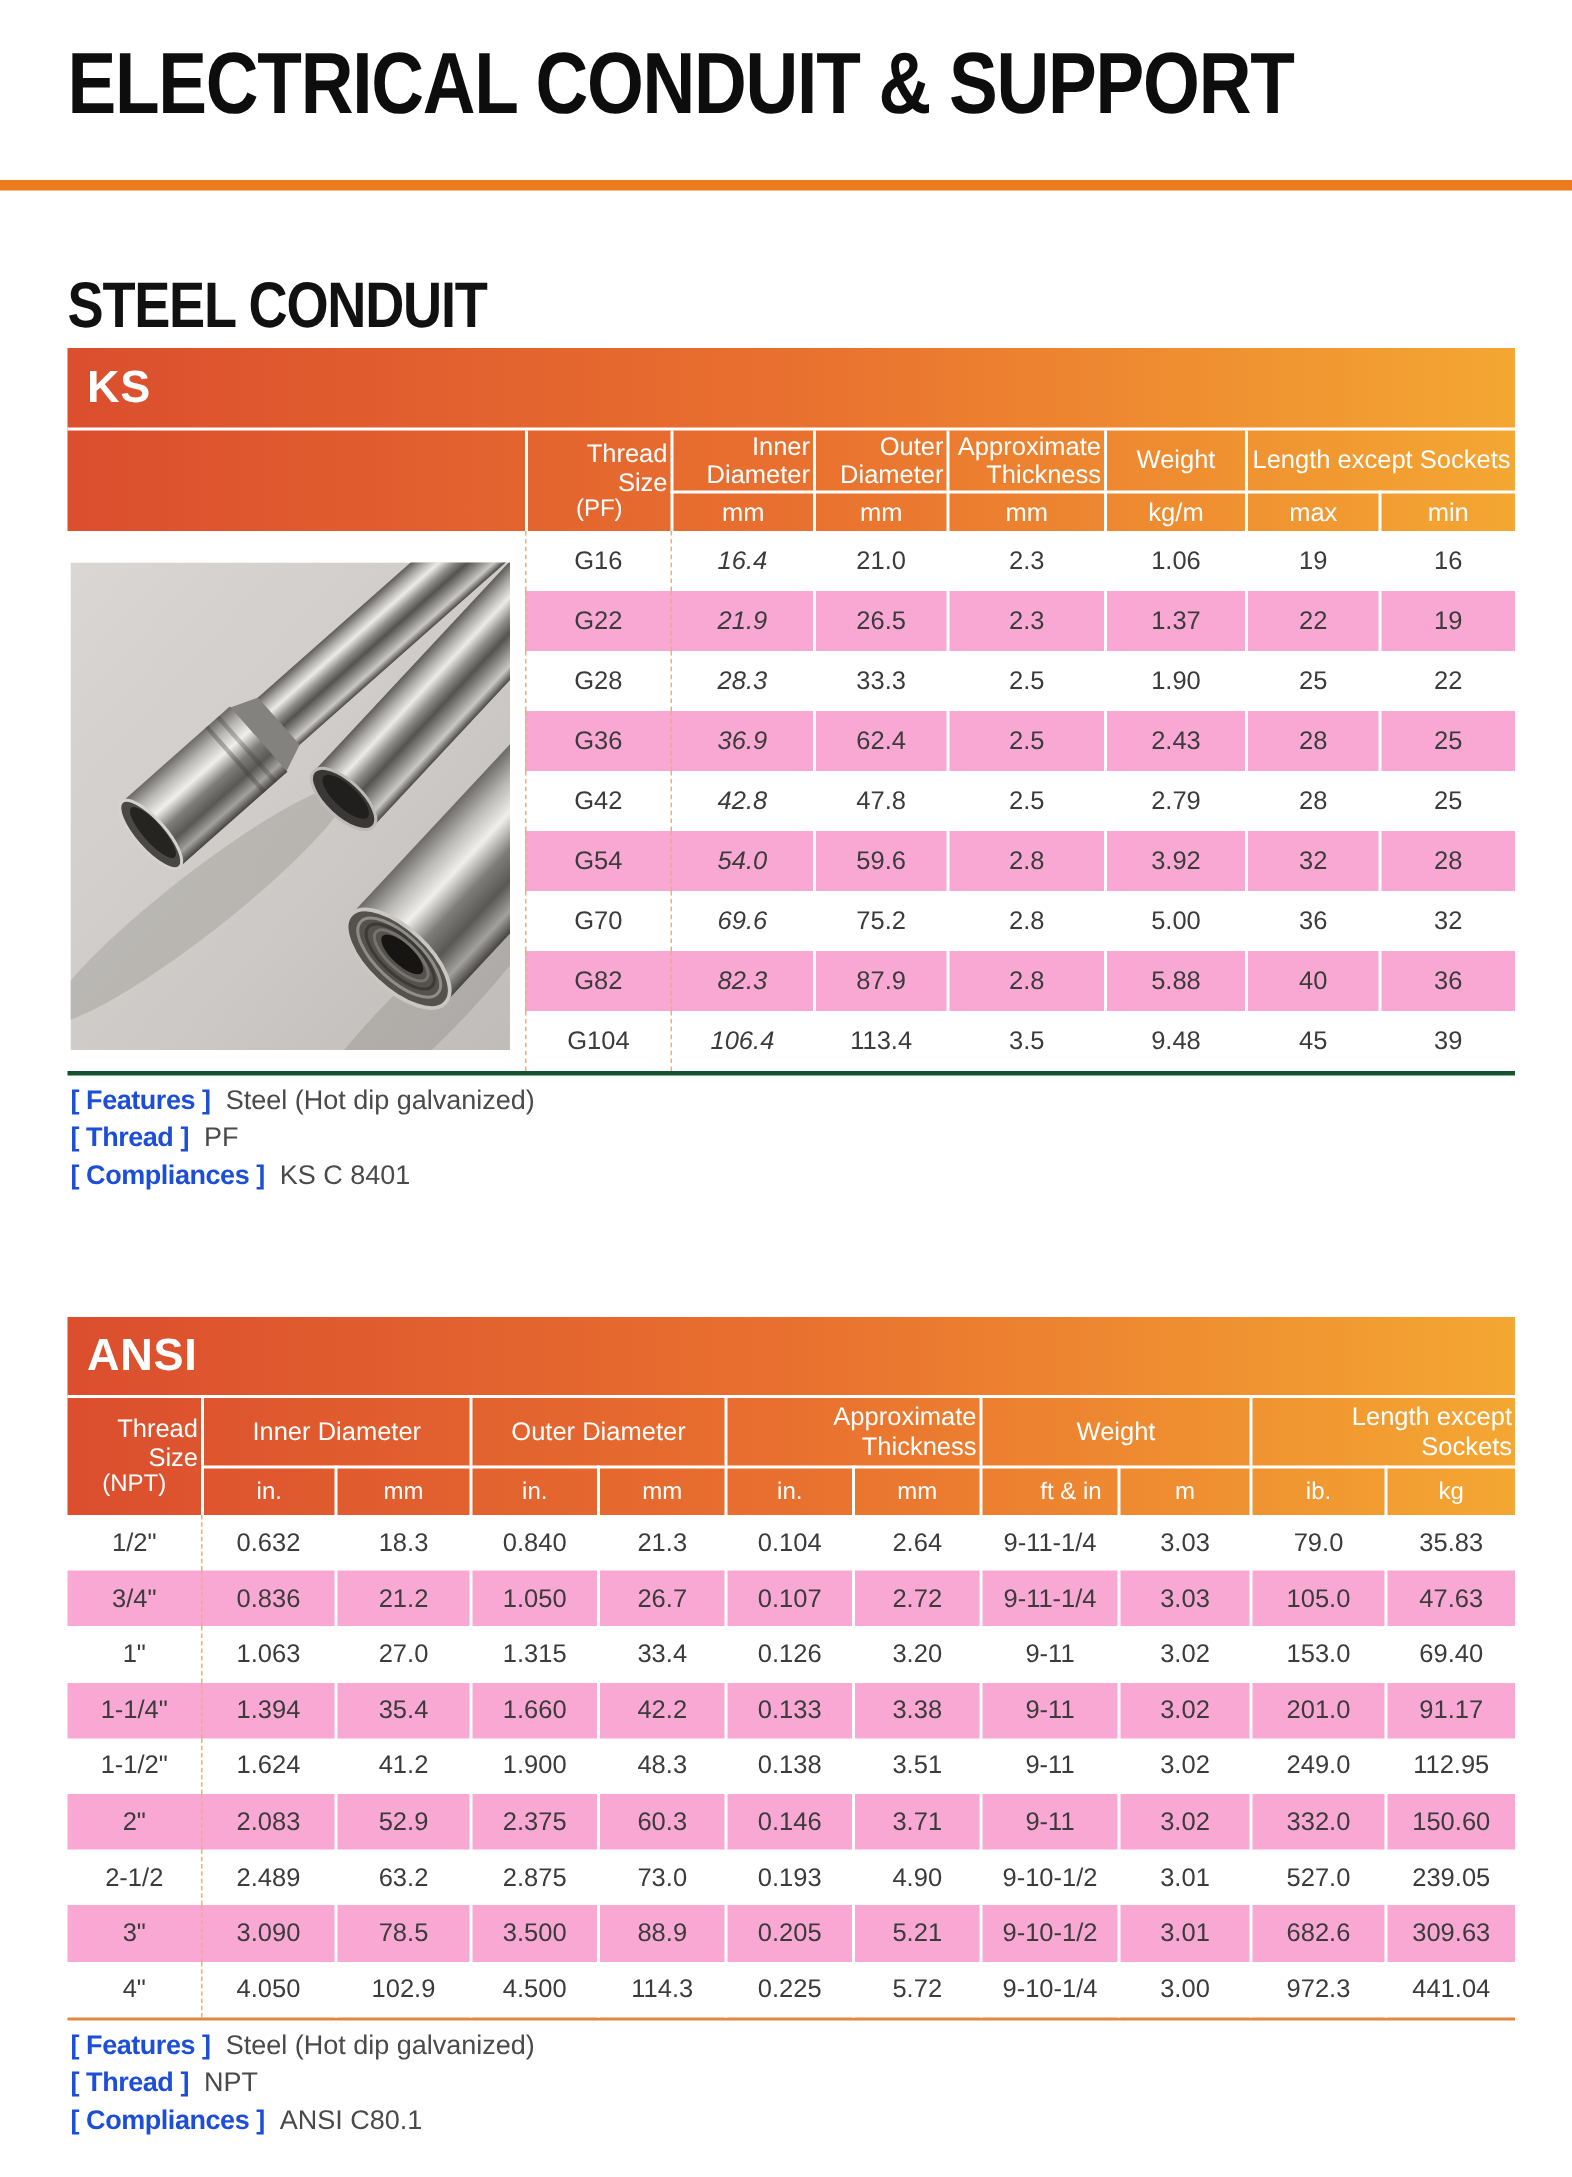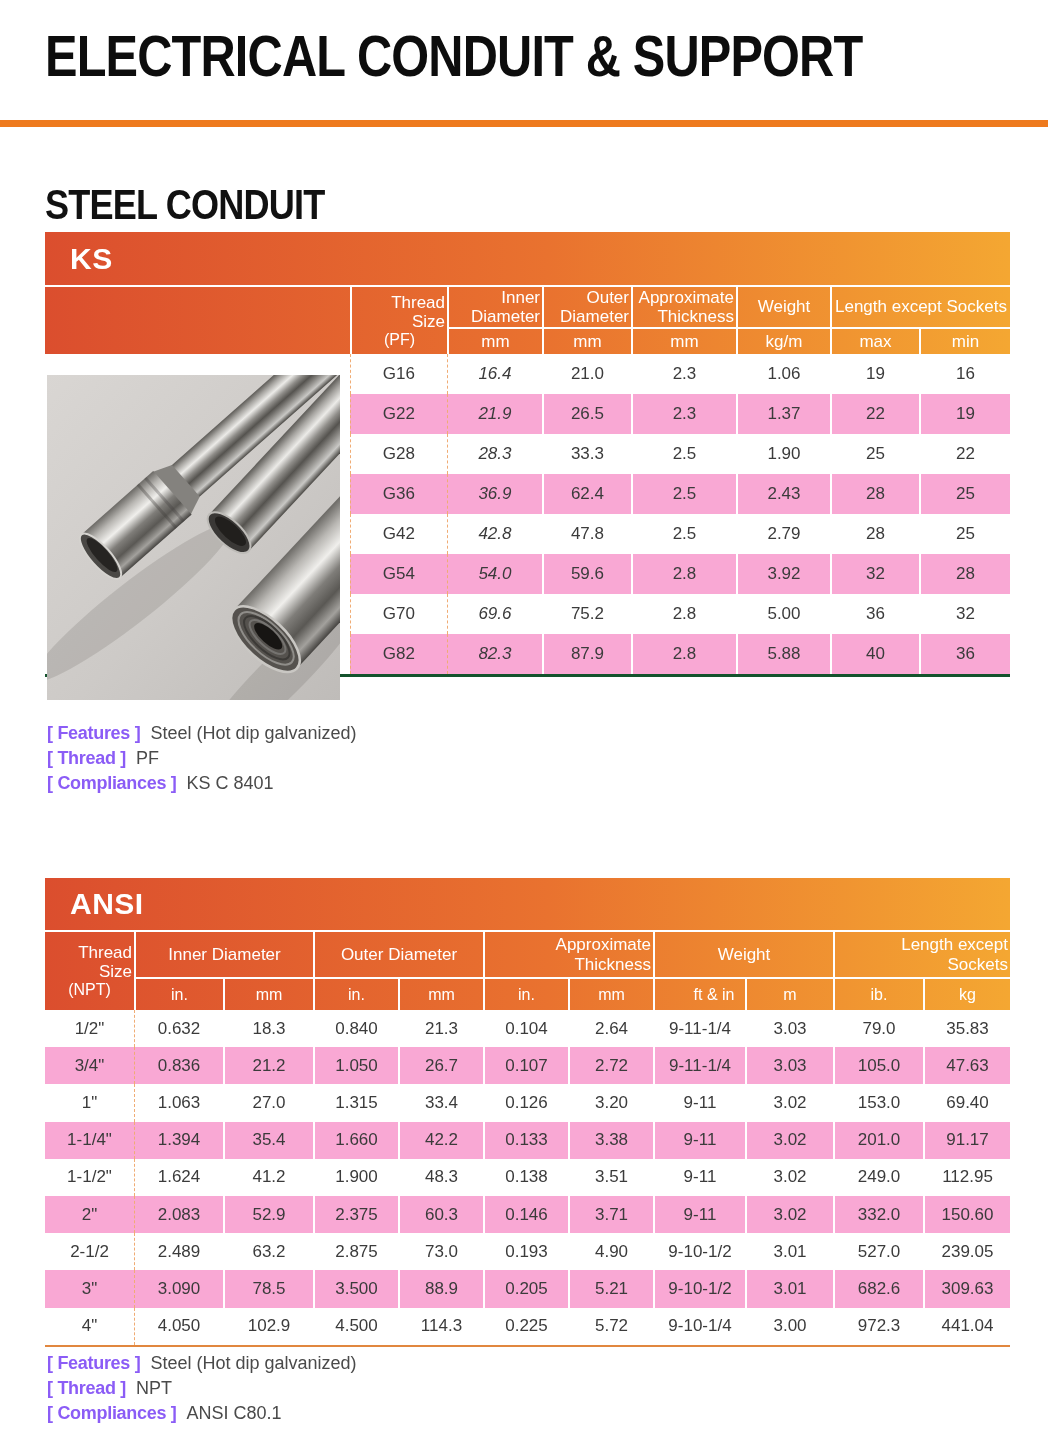--- a/index.html
+++ b/index.html
@@ -19,21 +19,21 @@
   .section-title {
     position: absolute; left: 45px; top: 180px;
     font-size: 43px; font-weight: 700; color: #111; letter-spacing: -1px;
   }
 
   .tablebox { position: absolute; left: 45px; width: 965px; }
   .ks-box   { top: 232px; }
   .ansi-box { top: 878px; }
 
   .thead-wrap { background: linear-gradient(90deg, #DB4E2E 0%, #E9722F 52%, #F4A732 100%); }
-  .band { display: flex; align-items: center; padding-left: 25px; }
+  .band { display: flex; align-items: center; padding-left: 13px; }
   .ks-box .band { height: 53px; }
   .ansi-box .band { height: 52px; }
   .band-title { color: #fff; font-weight: 700; font-size: 30px; letter-spacing: 0.5px; }
 
   .hgrid { display: grid; border-top: 2px solid #fff; }
   .ks-hgrid   { grid-template-columns: 305fr 97fr 95fr 89fr 105fr 94fr 89fr 91fr; grid-template-rows: 40px 27px; }
   .ansi-hgrid { grid-template-columns: 89fr 89fr 90fr 85fr 85fr 85fr 85fr 92fr 88fr 90fr 87fr; grid-template-rows: 45px 33px; }
   .hc {
     display: flex; align-items: center; justify-content: center; flex-direction: column;
     color: #fff; font-size: 17px; text-align: right; line-height: 1.12;
@@ -90,21 +90,21 @@
   }
   .tcell.c0 { border-left: none; }
   .ks-row .tcell.c0 { border-left: 1px dashed #F0AC74; }
   .ks-row .tcell.c1 { border-left: 1px dashed #F0AC74; font-style: italic; }
   .ansi-row .tcell.c1 { border-left: 1px dashed #F0AC74; }
 
   .notes { position: absolute; left: 47px; }
   .ks-notes { top: 721px; }
   .ansi-notes { top: 1351px; }
   .note-line { line-height: 25px; font-size: 18px; }
-  .note-label { font-weight: 700; color: #8b5cf6; letter-spacing: -0.3px; }
+  .note-label { font-weight: 700; color: #1d4ed8; letter-spacing: -0.3px; }
   .note-value { color: #4a4a4a; margin-left: 10px; }
 </style>
 </head>
 <body>
 
 <h1 class="page-title"><span class="condense">ELECTRICAL CONDUIT &amp; SUPPORT</span></h1>
 <div class="divider"></div>
 <h2 class="section-title"><span class="condense">STEEL CONDUIT</span></h2>
 
 <section class="tablebox ks-box">
@@ -261,20 +261,29 @@
         </div>
         <div class="trow ks-row alt">
           <div class="tcell c0">G82</div>
           <div class="tcell c1">82.3</div>
           <div class="tcell c2">87.9</div>
           <div class="tcell c3">2.8</div>
           <div class="tcell c4">5.88</div>
           <div class="tcell c5">40</div>
           <div class="tcell c6">36</div>
         </div>
+        <div class="trow ks-row">
+          <div class="tcell c0">G104</div>
+          <div class="tcell c1">106.4</div>
+          <div class="tcell c2">113.4</div>
+          <div class="tcell c3">3.5</div>
+          <div class="tcell c4">9.48</div>
+          <div class="tcell c5">45</div>
+          <div class="tcell c6">39</div>
+        </div>
       </div>
   </div>
 </section>
 
 <div class="notes ks-notes">
   <div class="note-line"><span class="note-label">[ Features ]</span><span class="note-value">Steel (Hot dip galvanized)</span></div>
   <div class="note-line"><span class="note-label">[ Thread ]</span><span class="note-value">PF</span></div>
   <div class="note-line"><span class="note-label">[ Compliances ]</span><span class="note-value">KS C 8401</span></div>
 </div>
 

